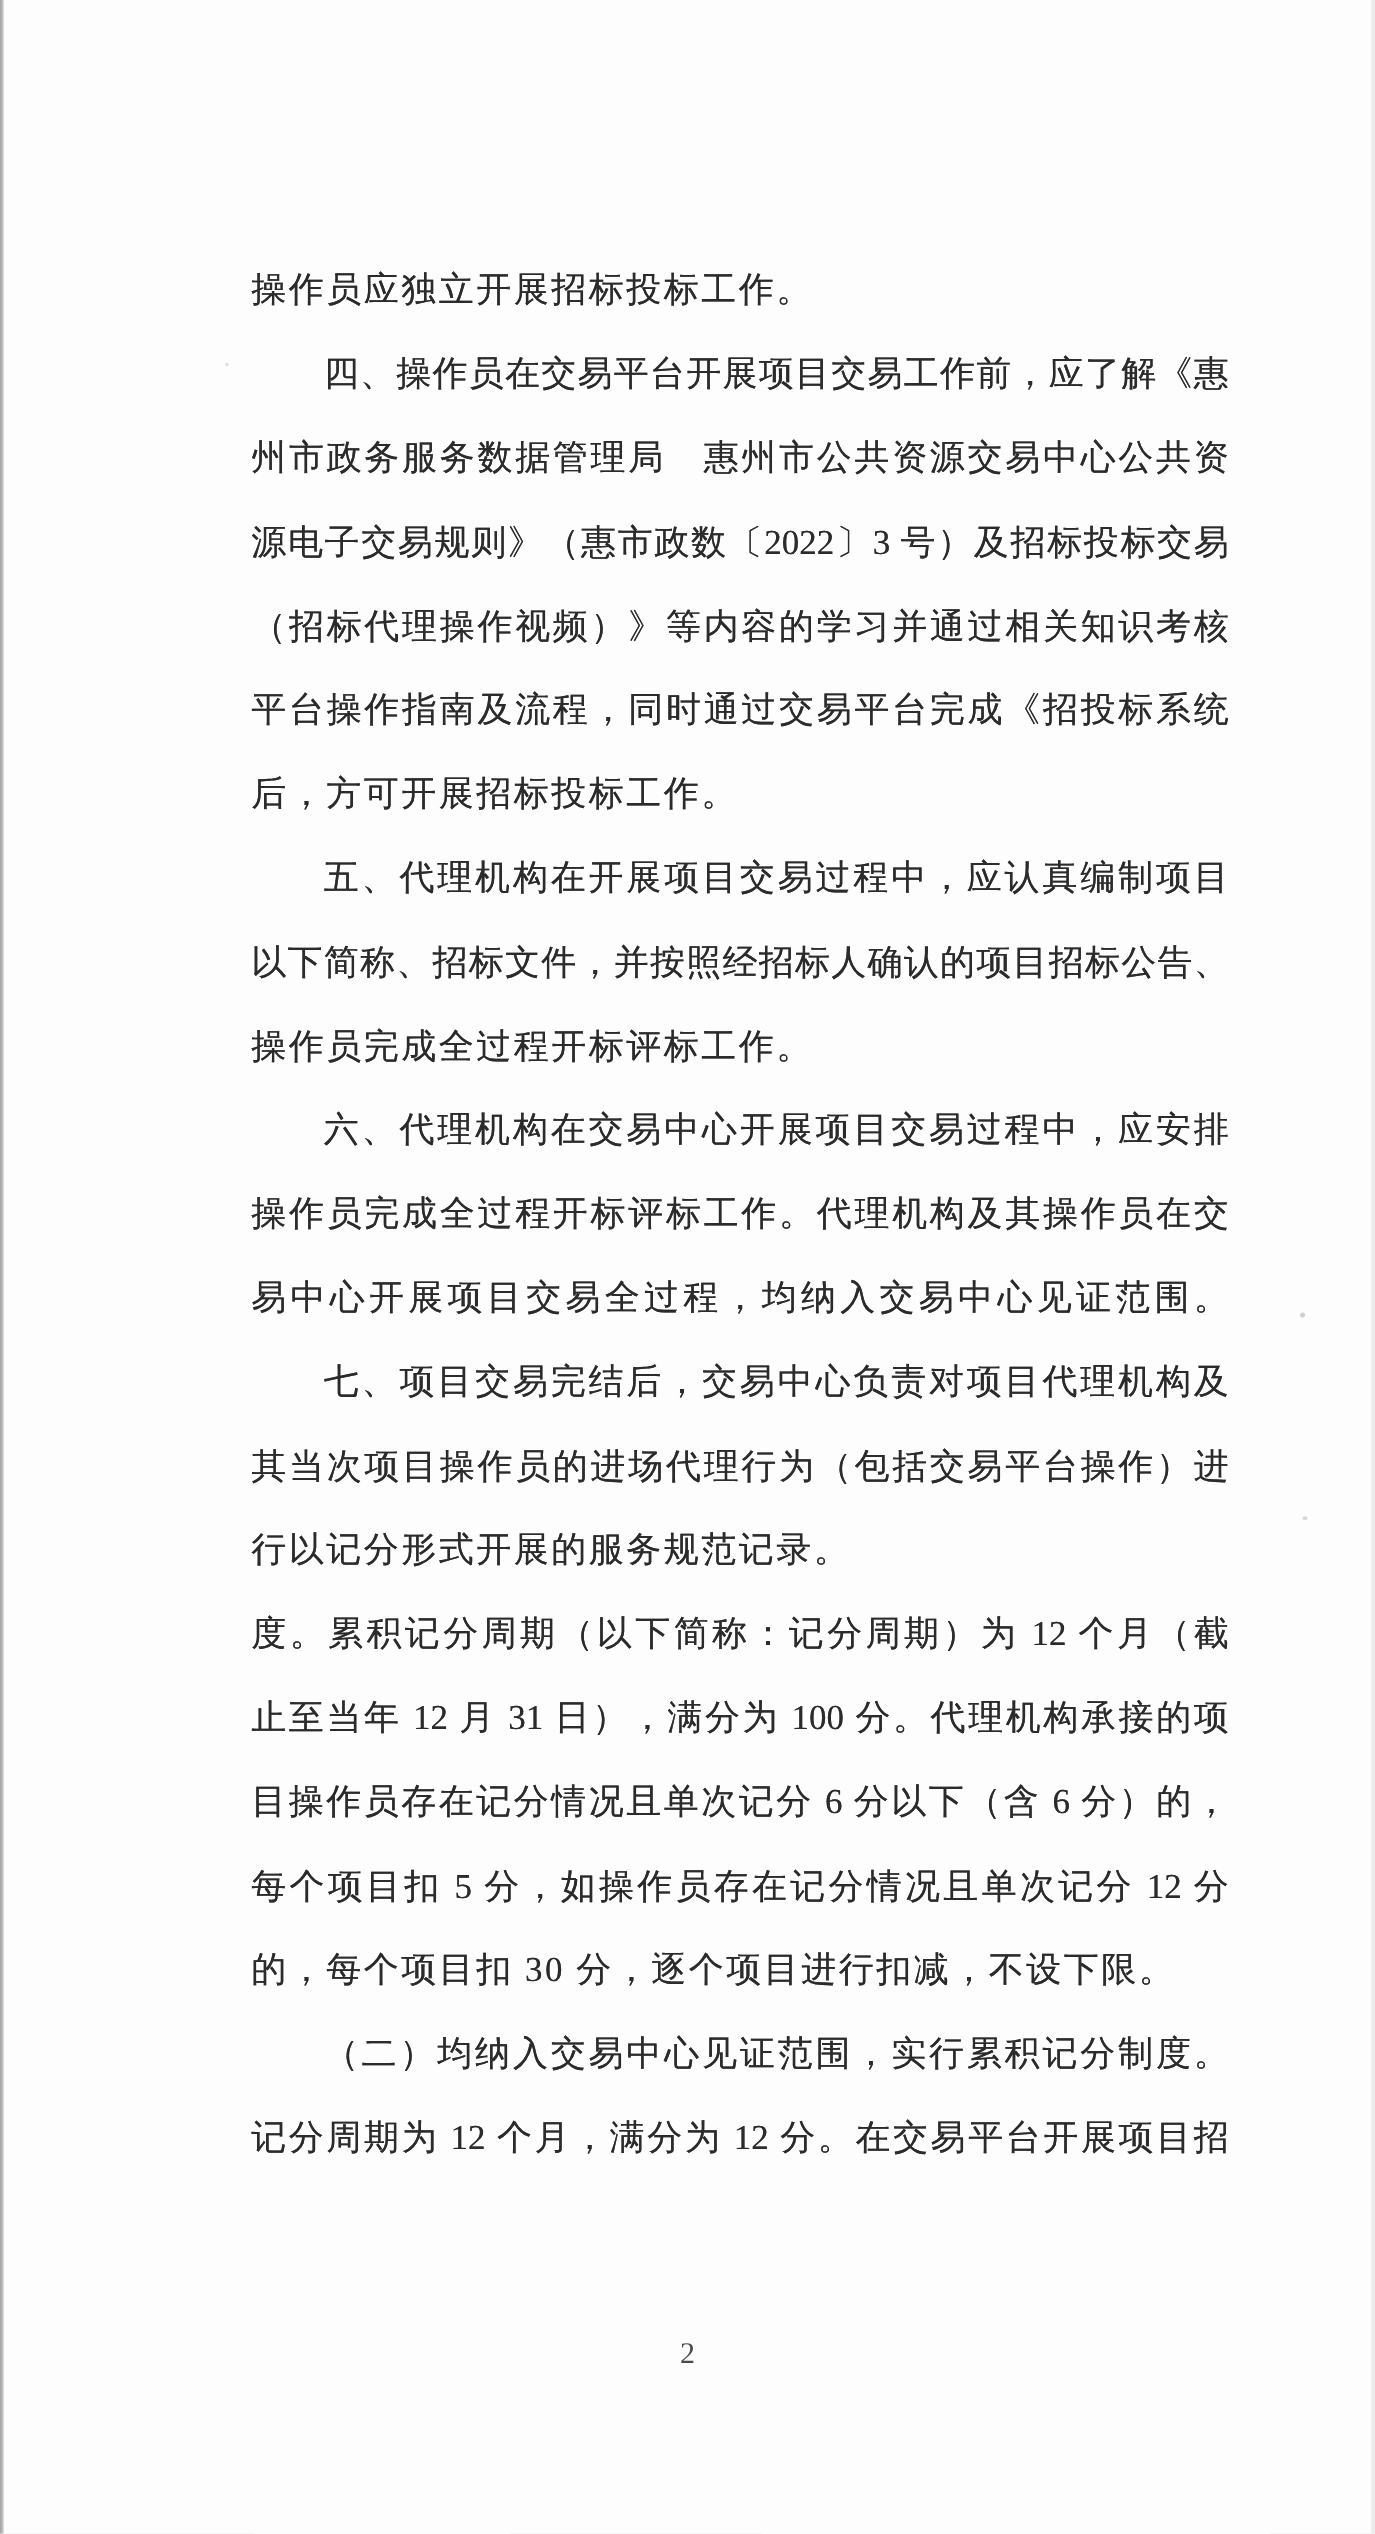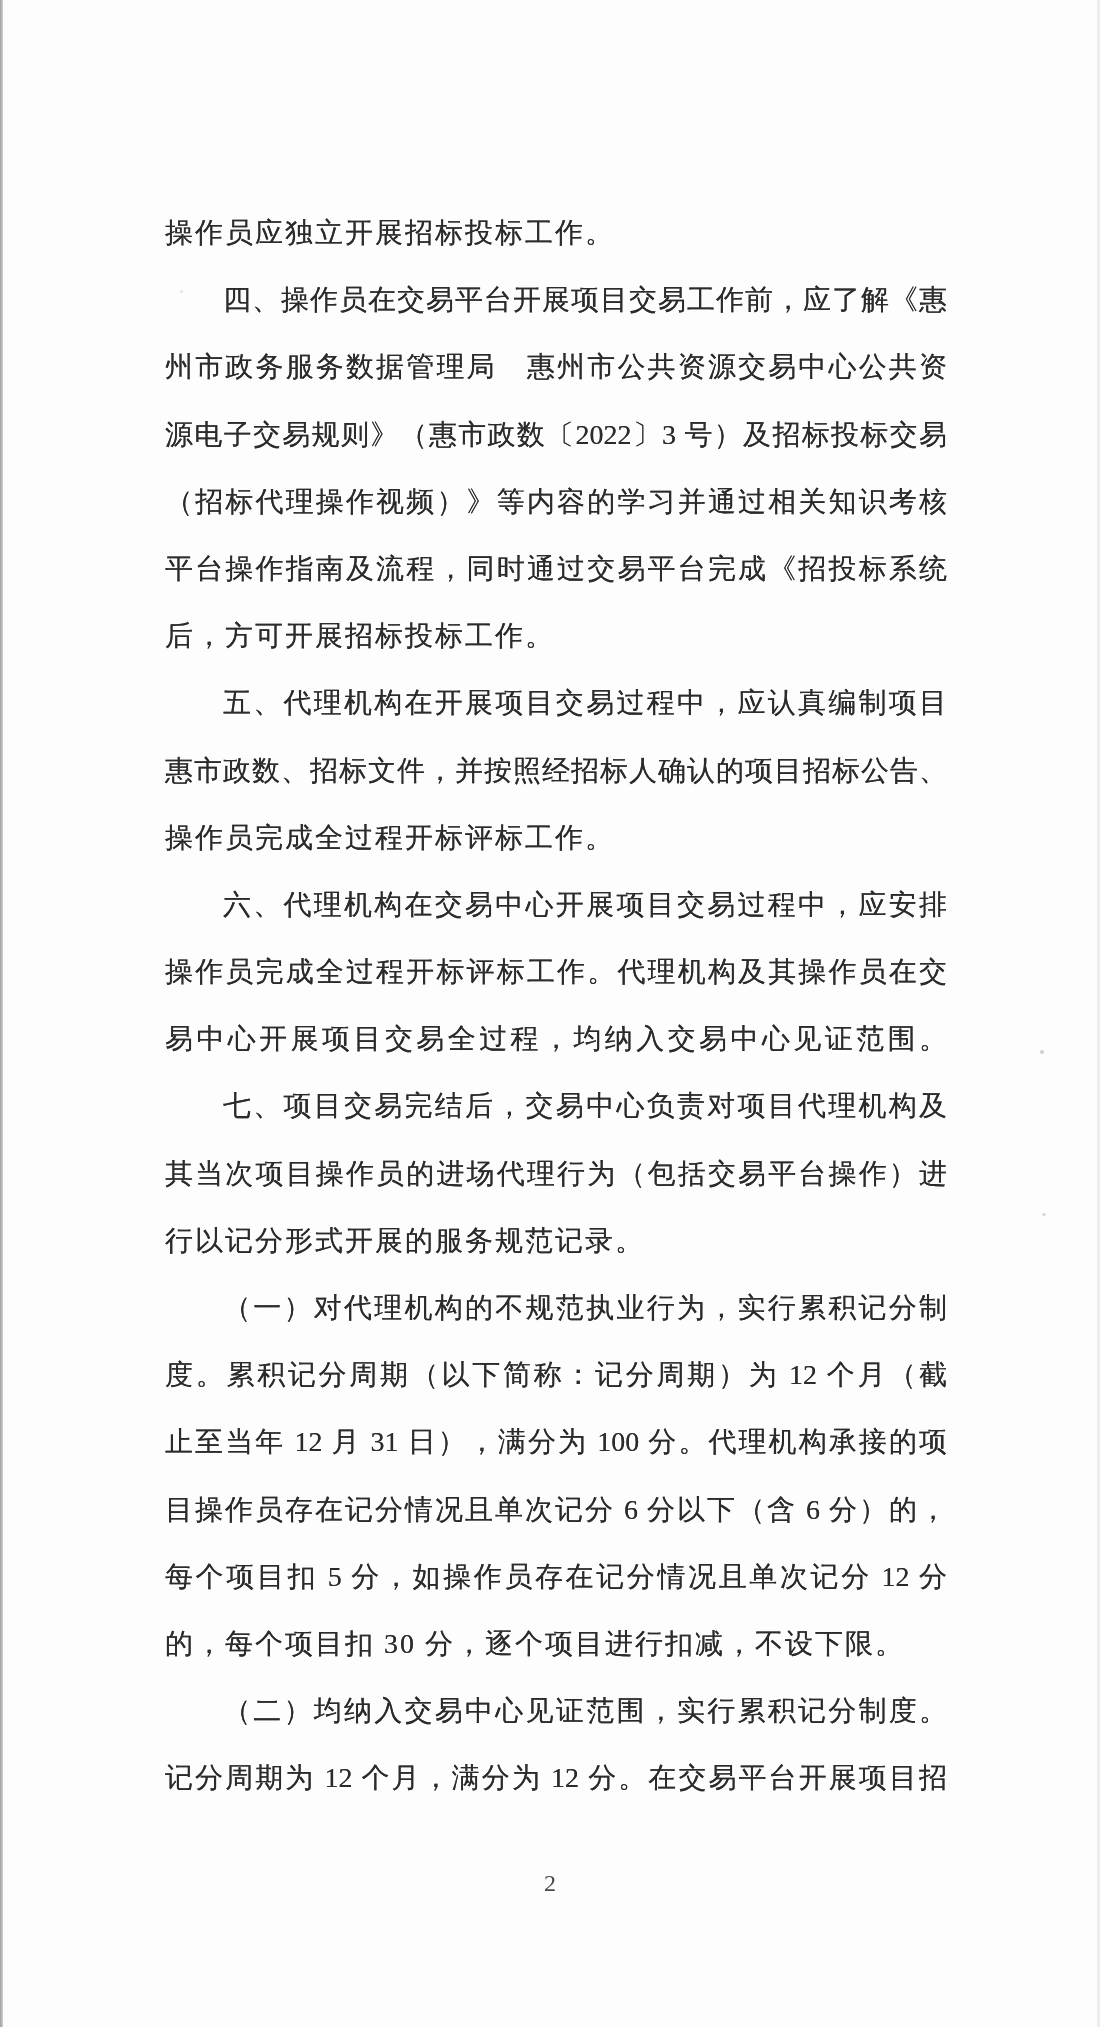--- a/index.html
+++ b/index.html
@@ -79,38 +79,37 @@
 </head>
 <body>
 
 <div class="page">
   <div class="edge-left"></div>
   <div class="edge-right"></div>
   <div class="speck s1"></div>
   <div class="speck s2"></div>
   <div class="speck s3"></div>
 
-  <div class="textblock" id="textblock" style="color: rgb(43, 43, 43);">
+  <div class="textblock" id="textblock" style="color: rgb(43, 43, 43); margin-left: 36px;">
       <div class="line last">操作员应独立开展招标投标工作。</div>
       <div class="line fill indent">四、操作员在交易平台开展项目交易工作前，应了解《惠</div>
       <div class="line fill">州市政务服务数据管理局　惠州市公共资源交易中心公共资</div>
       <div class="line fill">源电子交易规则》（惠市政数〔2022〕3 号）及招标投标交易</div>
       <div class="line fill">（招标代理操作视频）》等内容的学习并通过相关知识考核</div>
       <div class="line fill">平台操作指南及流程，同时通过交易平台完成《招投标系统</div>
       <div class="line last">后，方可开展招标投标工作。</div>
       <div class="line fill indent">五、代理机构在开展项目交易过程中，应认真编制项目</div>
-      <div class="line fill">惠市政数、招标文件，并按照经招标人确认的项目招标公告、</div>
+      <div class="line fill">以下简称、招标文件，并按照经招标人确认的项目招标公告、</div>
       <div class="line last">操作员完成全过程开标评标工作。</div>
       <div class="line fill indent">六、代理机构在交易中心开展项目交易过程中，应安排</div>
       <div class="line fill">操作员完成全过程开标评标工作。代理机构及其操作员在交</div>
       <div class="line fill">易中心开展项目交易全过程，均纳入交易中心见证范围。</div>
       <div class="line fill indent">七、项目交易完结后，交易中心负责对项目代理机构及</div>
       <div class="line fill">其当次项目操作员的进场代理行为（包括交易平台操作）进</div>
       <div class="line last">行以记分形式开展的服务规范记录。</div>
-      <div class="line fill indent">（一）对代理机构的不规范执业行为，实行累积记分制</div>
       <div class="line fill">度。累积记分周期（以下简称：记分周期）为 12 个月（截</div>
       <div class="line fill">止至当年 12 月 31 日），满分为 100 分。代理机构承接的项</div>
       <div class="line fill">目操作员存在记分情况且单次记分 6 分以下（含 6 分）的，</div>
       <div class="line fill">每个项目扣 5 分，如操作员存在记分情况且单次记分 12 分</div>
       <div class="line last">的，每个项目扣 30 分，逐个项目进行扣减，不设下限。</div>
       <div class="line fill indent">（二）均纳入交易中心见证范围，实行累积记分制度。</div>
       <div class="line fill">记分周期为 12 个月，满分为 12 分。在交易平台开展项目招</div>
     </div>
 
   <div class="pagenum">2</div>

